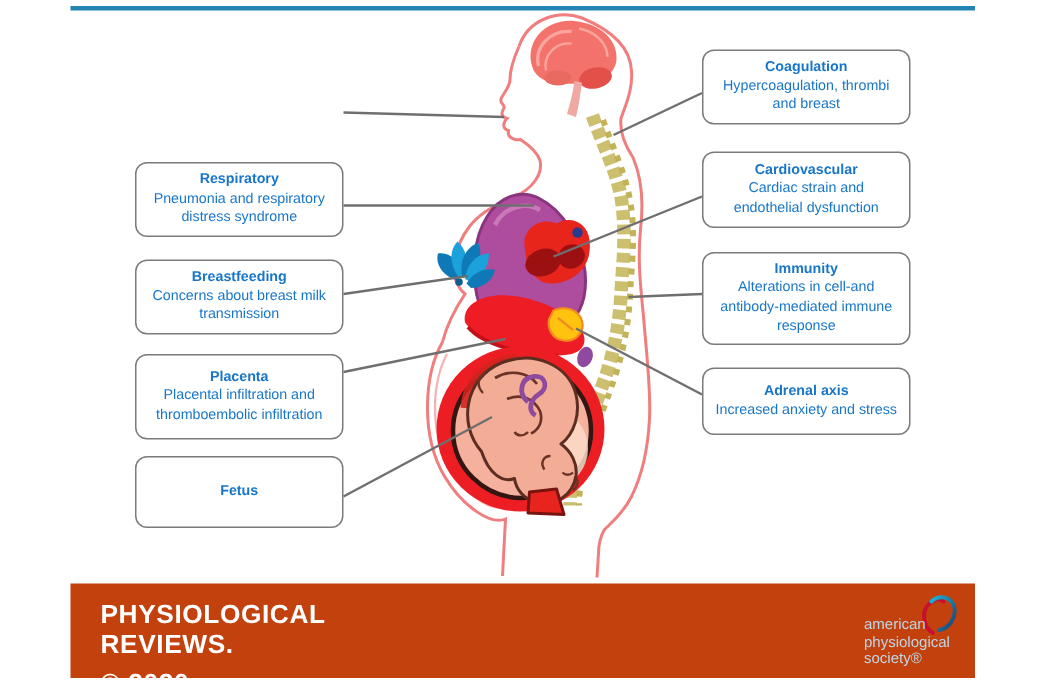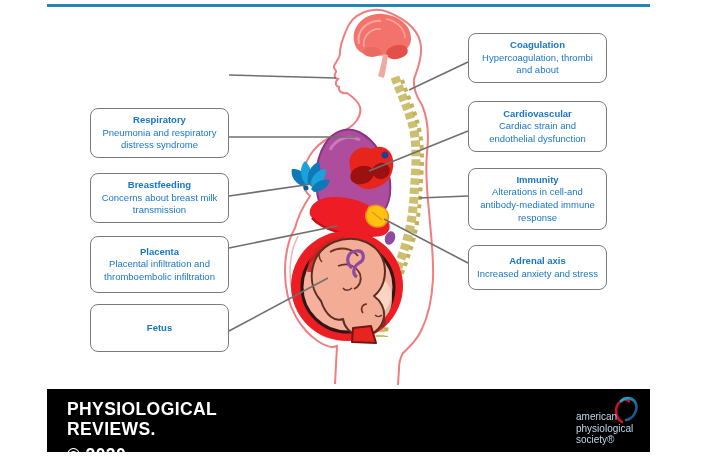--- a/index.html
+++ b/index.html
@@ -11,21 +11,21 @@
   .fig-svg{position:absolute;left:0;top:0;width:702px;height:459px;pointer-events:none;}
   .label-box{
     position:absolute;width:139px;box-sizing:border-box;background:#ffffff;
     border:1.5px solid #7b7b7b;border-radius:8px;
     display:flex;flex-direction:column;justify-content:center;align-items:center;
     text-align:center;color:#1876C8;font-size:9.5px;line-height:1.32;padding:2px 7px;
   }
   .box-title{font-weight:bold;}
   .box-title:empty{display:none;}
   .footer{
-    position:absolute;left:47px;top:389px;width:603px;height:63px;background:#000000;
+    position:absolute;left:47px;top:389px;width:603px;height:63px;background:#c2410c;
     color:#ffffff;
   }
   .journal{position:absolute;left:20px;top:11px;font-weight:bold;font-size:17.5px;
     letter-spacing:.4px;line-height:1.12;}
   .journal .row2{display:flex;gap:7px;align-items:baseline;flex-direction:column;}
   .aps{position:absolute;right:10px;top:4px;width:66px;height:56px;}
   .aps-glyph{position:absolute;right:2px;top:2px;}
   .aps-text{position:absolute;left:2px;bottom:4px;font-size:10px;line-height:1.12;color:#BFD7E8;}
 </style>
 </head>
@@ -152,21 +152,21 @@
   <div class="label-box" style="left:90px;top:236px;height:57px">
     <div class="box-title">Placenta</div>
     <div class="box-body">Placental infiltration and thromboembolic infiltration</div>
   </div>
   <div class="label-box" style="left:90px;top:304px;height:48px">
     <div class="box-title">Fetus</div>
   </div>
 
   <div class="label-box" style="left:468px;top:33px;height:50px">
     <div class="box-title">Coagulation</div>
-    <div class="box-body">Hypercoagulation, thrombi and about</div>
+    <div class="box-body">Hypercoagulation, thrombi and breast</div>
   </div>
   <div class="label-box" style="left:468px;top:101px;height:51px">
     <div class="box-title">Cardiovascular</div>
     <div class="box-body">Cardiac strain and endothelial dysfunction</div>
   </div>
   <div class="label-box" style="left:468px;top:168px;height:62px">
     <div class="box-title">Immunity</div>
     <div class="box-body">Alterations in cell-and antibody-mediated immune response</div>
   </div>
   <div class="label-box" style="left:468px;top:245px;height:45px">

